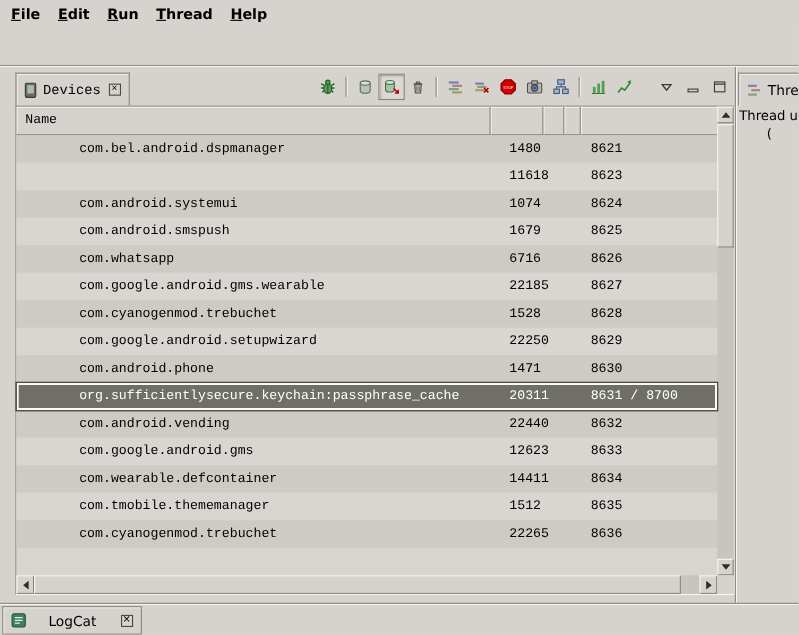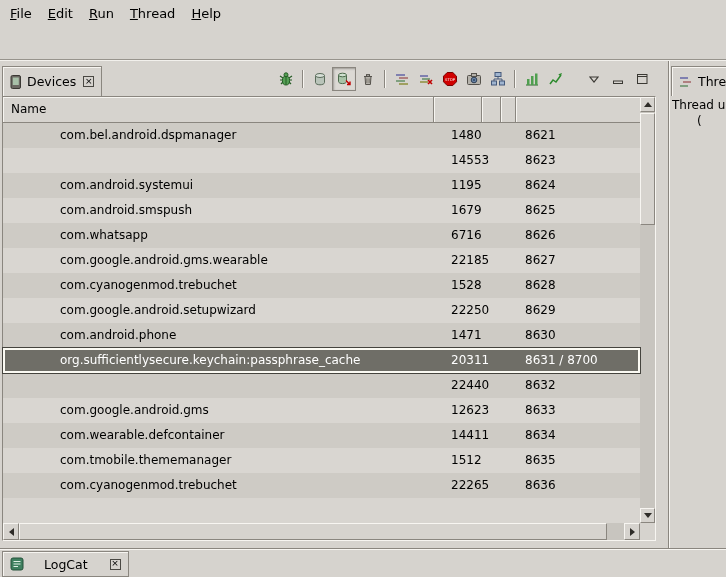--- a/index.html
+++ b/index.html
@@ -5,26 +5,26 @@
   * { margin:0; padding:0; box-sizing:border-box; }
   html,body { width:726px; height:577px; overflow:hidden; }
   body {
     position:relative;
     background:#d6d3ce;
     font-family:"DejaVu Sans","Liberation Sans",sans-serif;
     font-size:12px; color:#000;
   }
   
   .menubar { height:27px; display:flex; align-items:center; padding-left:2px; background:#d6d3ce; }
-  .menu-item { display:inline-block; padding:3px 8px; font-size:13px; cursor:default; }
+  .menu-item { display:inline-block; padding:3px 8px; font-size:13px; cursor:default;font-weight:bold; }
   .menu-item::first-letter { text-decoration:underline; }
   
   .toolbar-strip { height:33px; border-bottom:1px solid #97938c; box-shadow:0 1px 0 #f2f0ec; }
   
-  .devices-panel { position:absolute; top:61px; left:0; width:658px; height:474px; }
+  .devices-panel { position:absolute; top:61px; left:12px; width:658px; height:474px;font-family:Liberation Mono, monospace; }
   .panel-headerbar { position:relative; height:35px; }
   .tab {
     position:absolute; bottom:0; height:30px; display:flex; align-items:center; gap:5px;
     padding:0 7px; background:#d6d3ce; border:1px solid #8a867f; border-bottom:none;
     box-shadow:inset 1px 1px 0 #f7f5f1; white-space:nowrap; font-size:12.5px;
   }
   .tab-label { white-space:nowrap; }
   .tab-close {
     width:11px; height:11px; border:1px solid #4a4843; display:flex; align-items:center;
     justify-content:center; font-size:9px; line-height:1; margin-left:2px; background:#d6d3ce;
@@ -240,26 +240,26 @@
       <span class="hdiv" style="left:512px"></span>
     </div>
 
     <div class="rows" id="device-rows">
         <div class="trow">
           <span class="c-name">com.bel.android.dspmanager</span>
           <span class="c-pid">1480</span>
           <span class="c-port">8621</span>
         </div>
         <div class="trow">
-          <span class="c-pid">14553</span>
+          <span class="c-pid">11618</span>
           <span class="c-port">8623</span>
         </div>
         <div class="trow">
           <span class="c-name">com.android.systemui</span>
-          <span class="c-pid">1195</span>
+          <span class="c-pid">1074</span>
           <span class="c-port">8624</span>
         </div>
         <div class="trow">
           <span class="c-name">com.android.smspush</span>
           <span class="c-pid">1679</span>
           <span class="c-port">8625</span>
         </div>
         <div class="trow">
           <span class="c-name">com.whatsapp</span>
           <span class="c-pid">6716</span>
@@ -284,20 +284,21 @@
           <span class="c-name">com.android.phone</span>
           <span class="c-pid">1471</span>
           <span class="c-port">8630</span>
         </div>
         <div class="trow selected">
           <span class="c-name">org.sufficientlysecure.keychain:passphrase_cache</span>
           <span class="c-pid">20311</span>
           <span class="c-port">8631 / 8700</span>
         </div>
         <div class="trow">
+          <span class="c-name">com.android.vending</span>
           <span class="c-pid">22440</span>
           <span class="c-port">8632</span>
         </div>
         <div class="trow">
           <span class="c-name">com.google.android.gms</span>
           <span class="c-pid">12623</span>
           <span class="c-port">8633</span>
         </div>
         <div class="trow">
           <span class="c-name">com.wearable.defcontainer</span>

